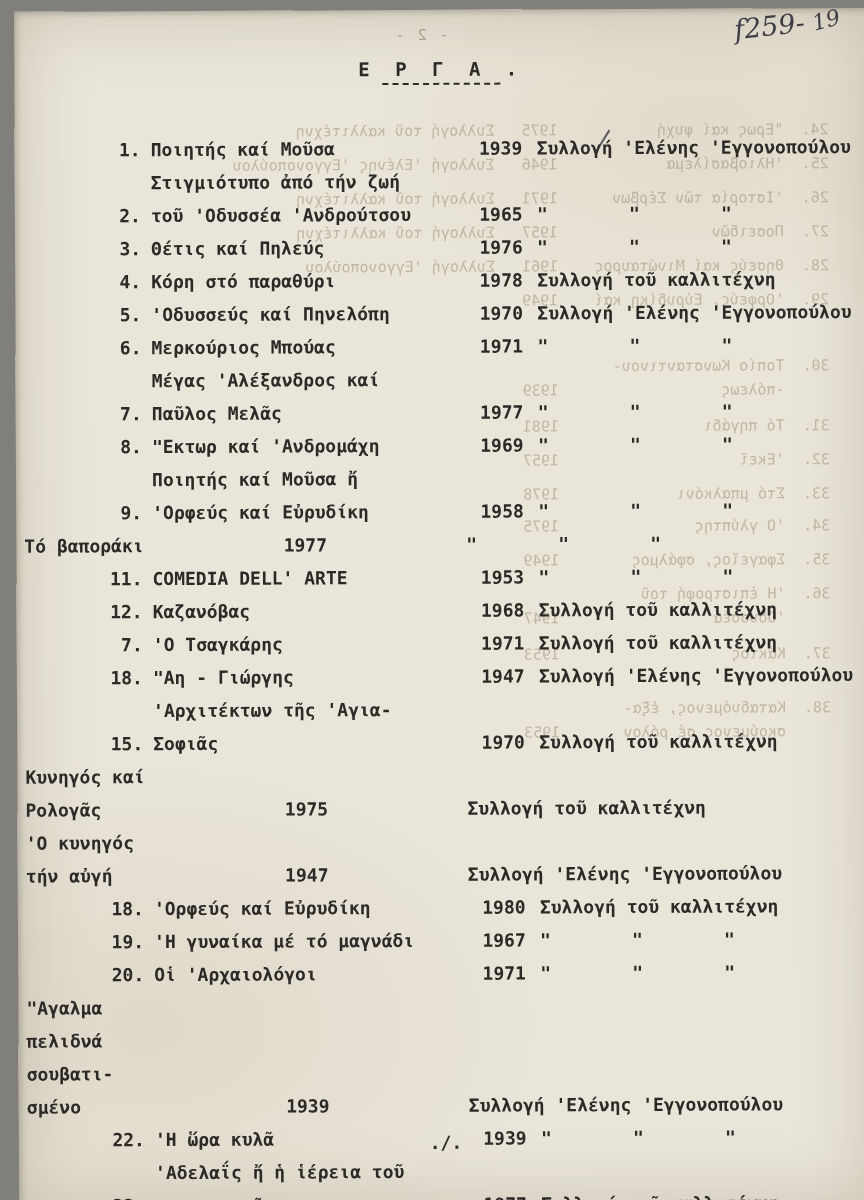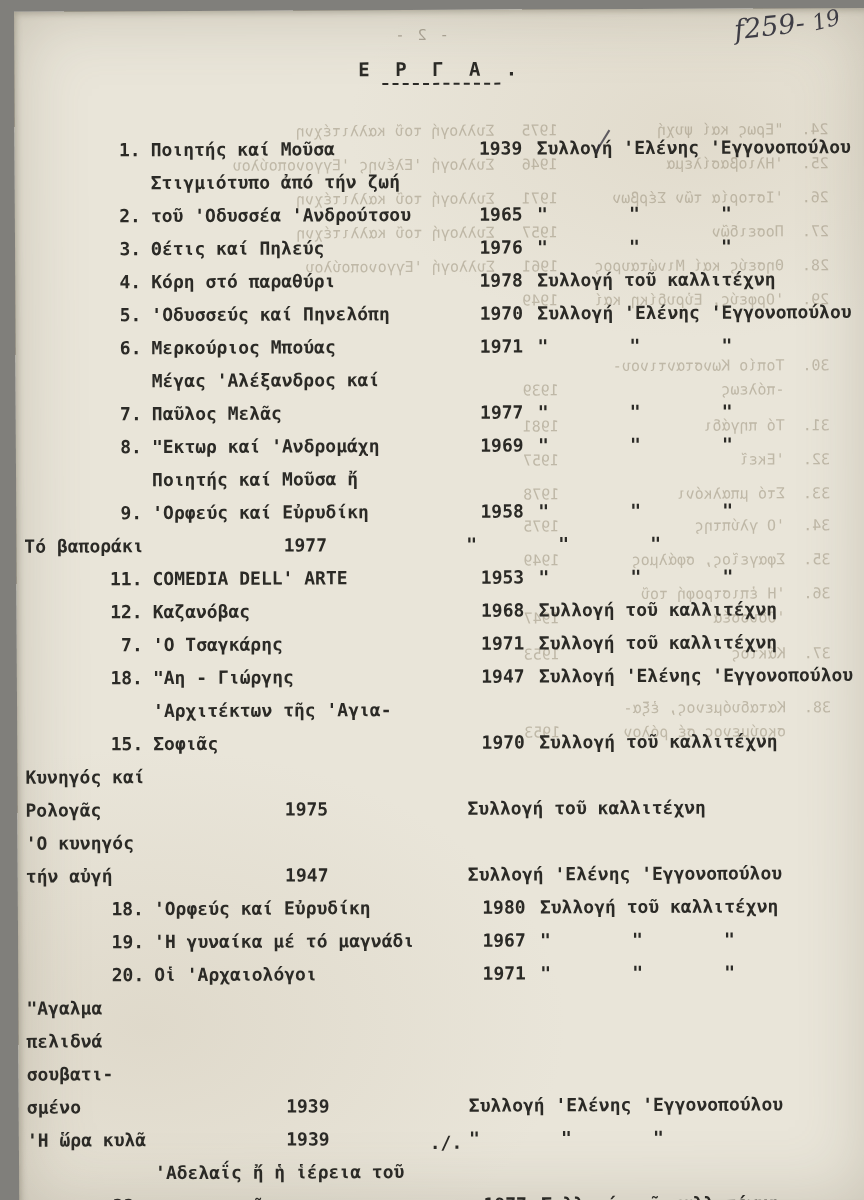--- a/index.html
+++ b/index.html
@@ -282,20 +282,21 @@
   </div>
 
   <div class="work-row">
     <div class="work-title">"Αγαλμα πελιδνά σουβατι-
 σμένο</div>
     <div class="work-year">1939</div>
     <div class="work-coll">Συλλογή 'Ελένης 'Εγγονοπούλου</div>
   </div>
 
   <div class="work-row">
+    <div class="work-num">22.</div>
     <div class="work-title">'Η ὥρα κυλᾶ</div>
     <div class="work-year">1939</div>
     <div class="work-coll"><span class="q">"</span><span class="q">"</span><span class="q">"</span></div>
   </div>
 
   <div class="work-row">
     <div class="work-num">23.</div>
     <div class="work-title">'Αδελαΐς ἤ ἡ ἱέρεια τοῦ
 φετιχισμοῦ</div>
     <div class="work-year">1977</div>

